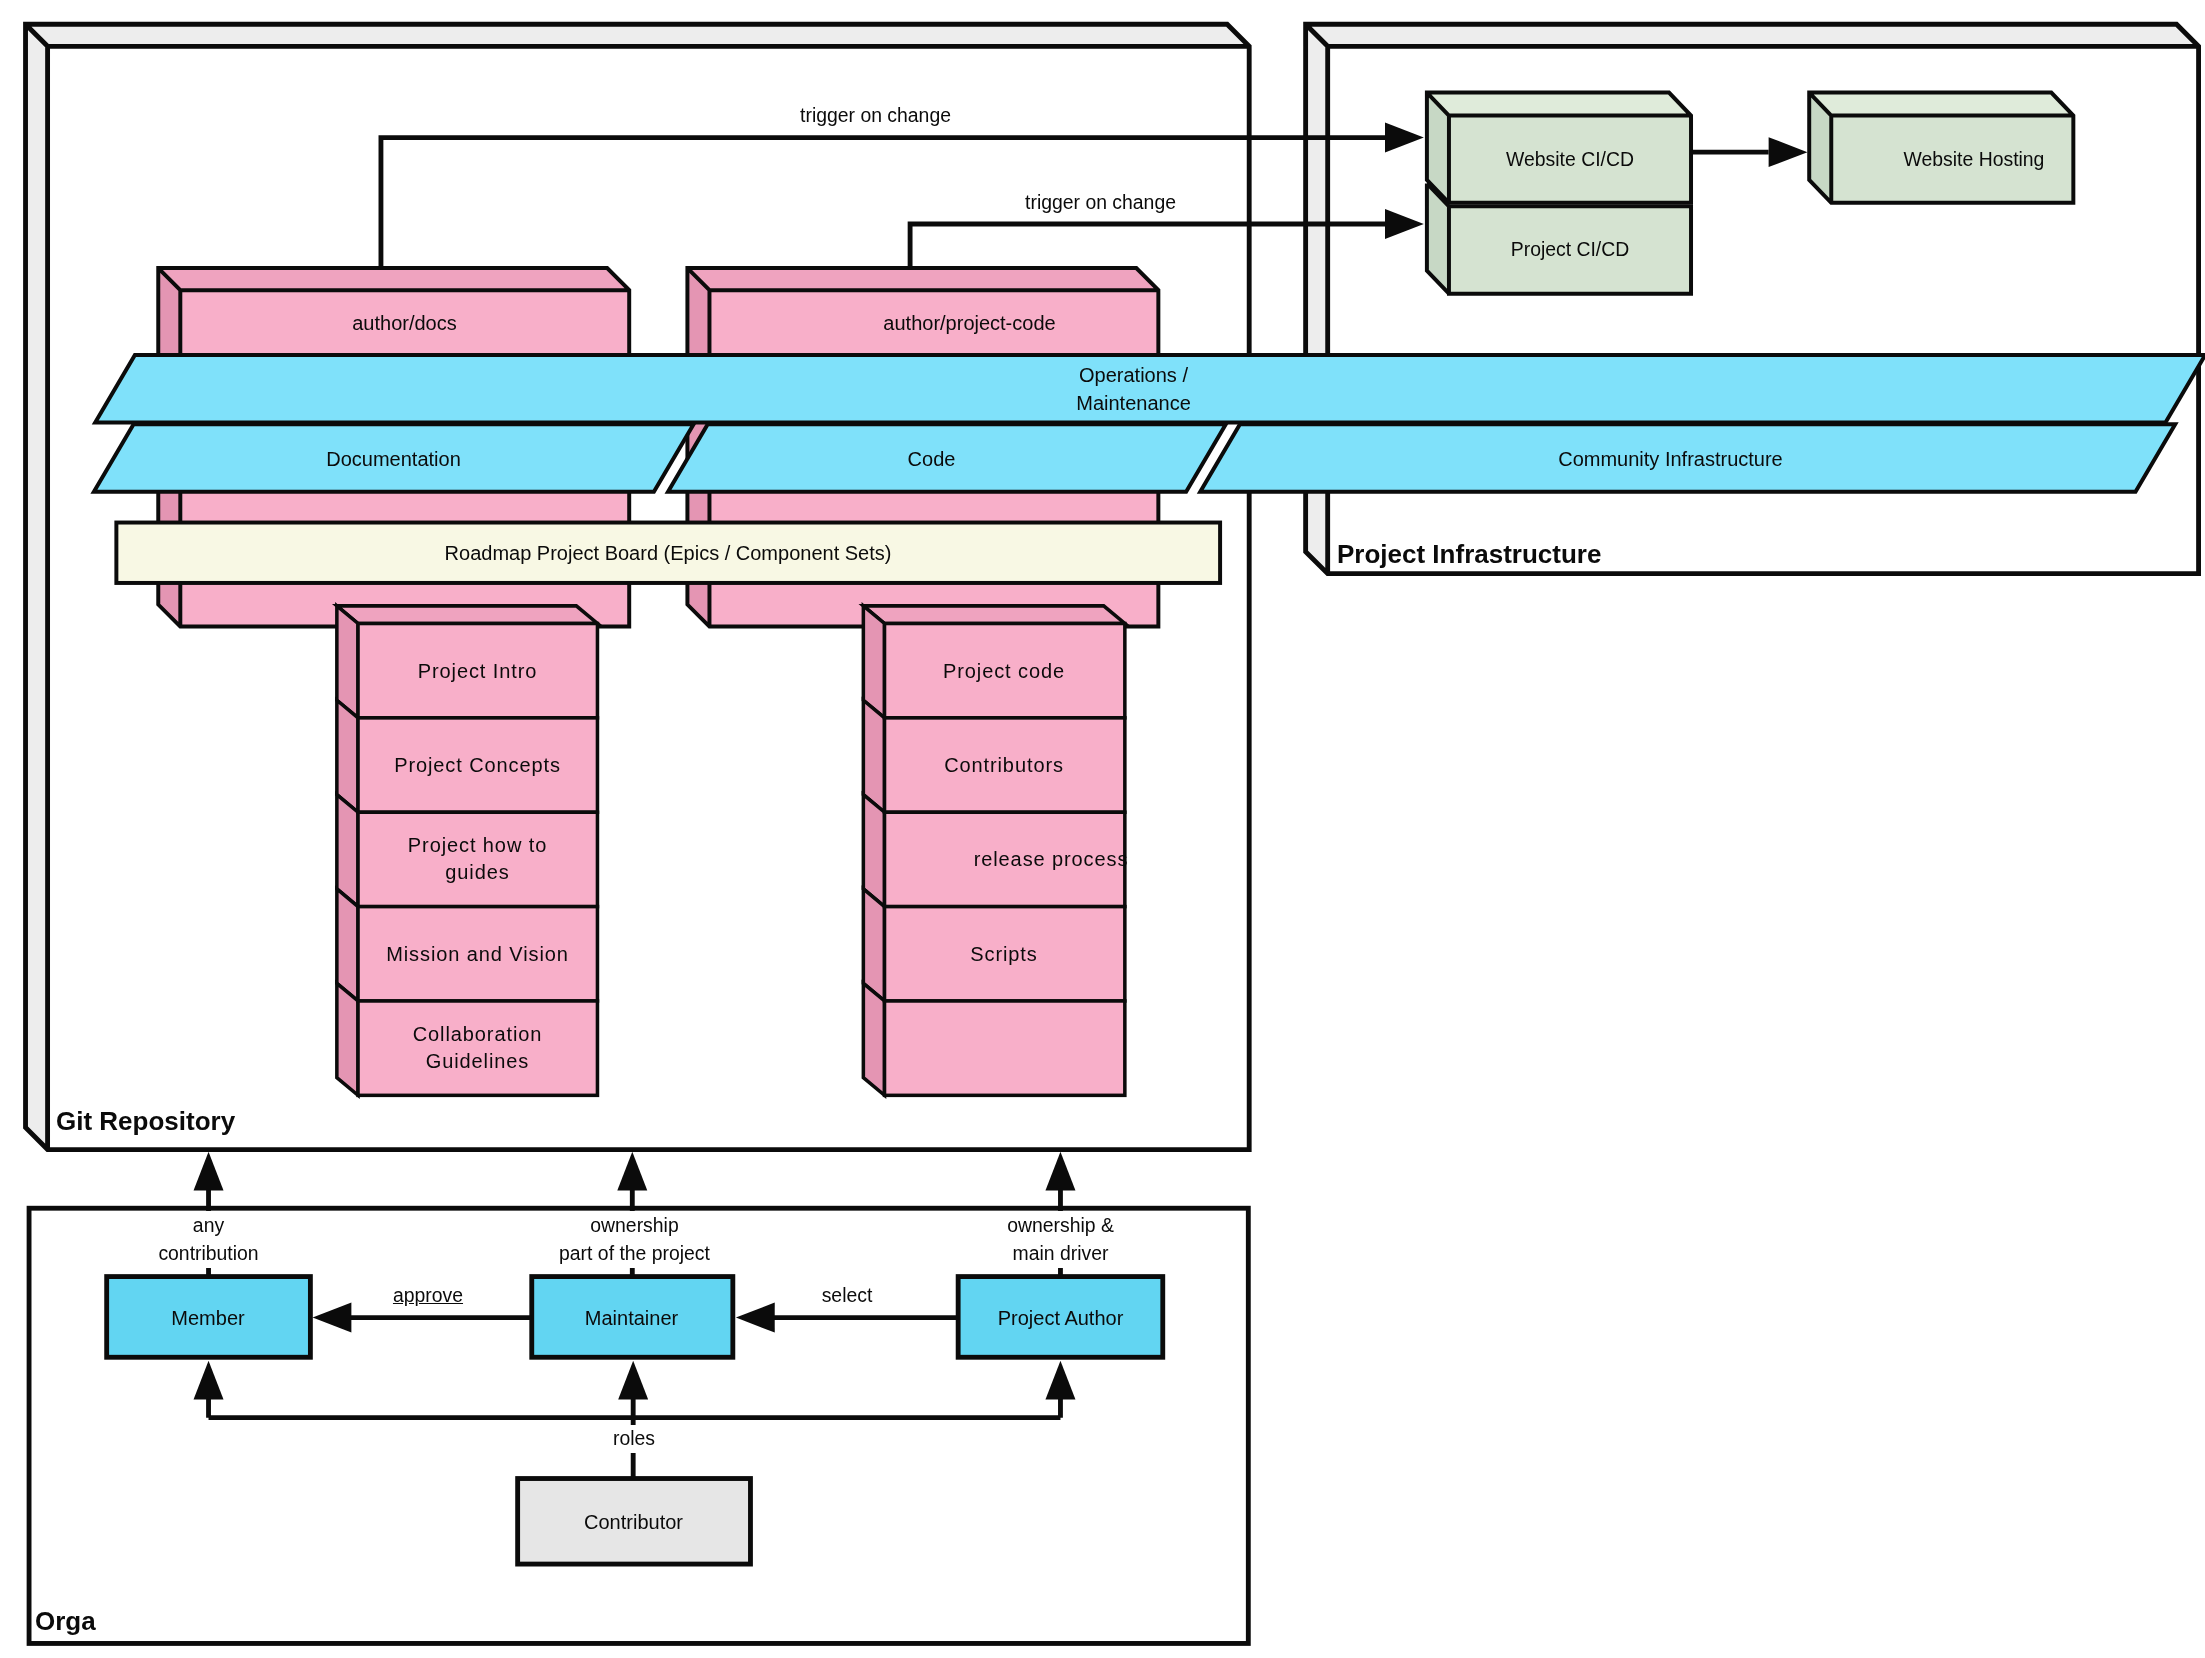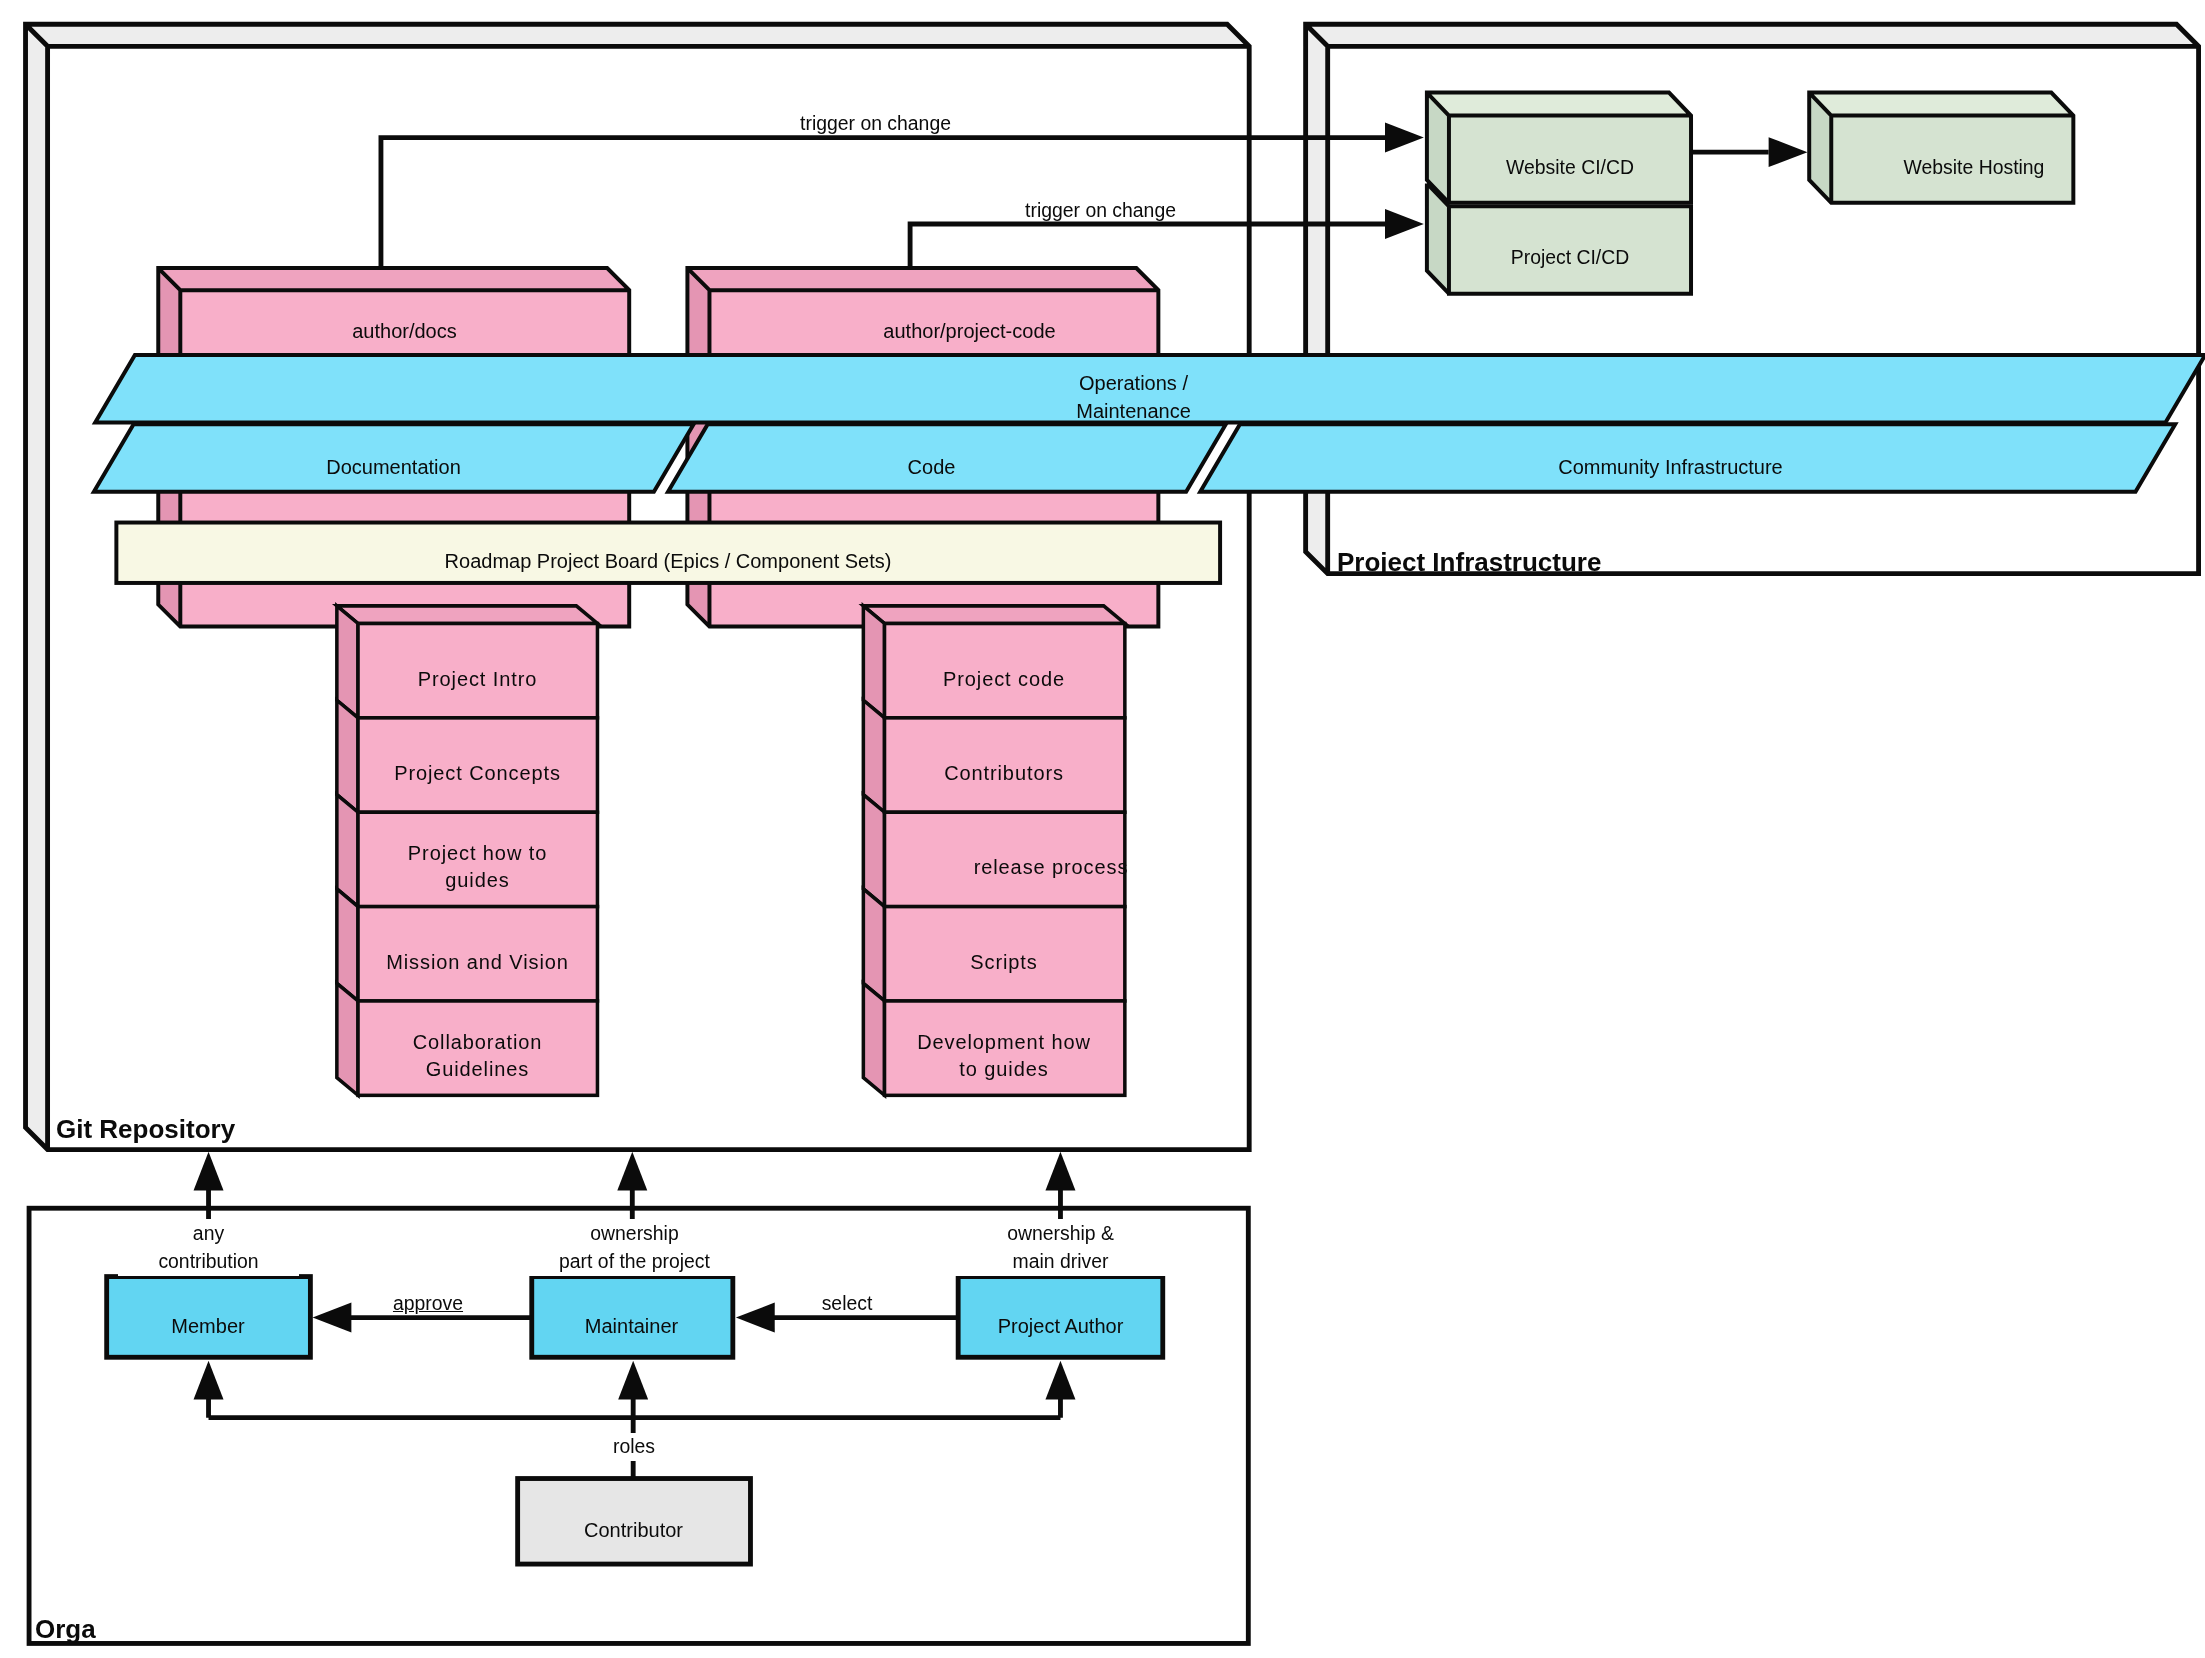--- a/index.html
+++ b/index.html
@@ -12,21 +12,20 @@
     overflow:hidden;
   }
   #shapes{position:absolute;left:0;top:0;width:2210px;height:1658px;}
   .lbl{
     position:absolute;
     display:flex;align-items:center;justify-content:center;
     text-align:center;
     font-size:20px;line-height:1.4;
     white-space:pre-line;
     color:#0b0b0b;
-    margin-top:8px;
   }
   .lbl.small{font-size:19.4px;}
   .lbl.left{justify-content:flex-start;text-align:left;}
   .lbl.bold{font-weight:bold;font-size:26px;text-align:center;}
   .lbl.bg{background:#ffffff;}
   .lbl.tracked{letter-spacing:0.9px;line-height:1.35;}
 </style>
 </head>
 <body>
 
@@ -208,22 +207,20 @@
   <div class="lbl tracked" style="left:358px;top:812px;width:239px;height:94px;">Project how to
 guides</div>
   <div class="lbl tracked" style="left:358px;top:907px;width:239px;height:94px;">Mission and Vision</div>
   <div class="lbl tracked" style="left:358px;top:1001px;width:239px;height:94px;">Collaboration
 Guidelines</div>
 
   <div class="lbl tracked" style="left:884px;top:624px;width:240px;height:94px;">Project code</div>
   <div class="lbl tracked" style="left:884px;top:718px;width:240px;height:94px;">Contributors</div>
   <div class="lbl tracked" style="left:884px;top:812px;width:240px;height:94px;padding-left:47px;">release process</div>
   <div class="lbl tracked" style="left:884px;top:907px;width:240px;height:94px;">Scripts</div>
-  <div class="lbl tracked" style="left:884px;top:1001px;width:240px;height:94px;">Development how
-to guides</div>
 
   <div class="lbl bold left" style="left:56px;top:1104px;width:353px;height:35px;">Git Repository</div>
   <div class="lbl bold left" style="left:35px;top:1604px;width:176px;height:34px;">Orga</div>
 
   <div class="lbl small bg" style="left:118px;top:1211px;width:181px;height:57px;">any
 contribution</div>
   <div class="lbl small bg" style="left:522px;top:1211px;width:225px;height:57px;">ownership
 part of the project</div>
   <div class="lbl small bg" style="left:948px;top:1211px;width:225px;height:57px;">ownership &amp;
 main driver</div>

